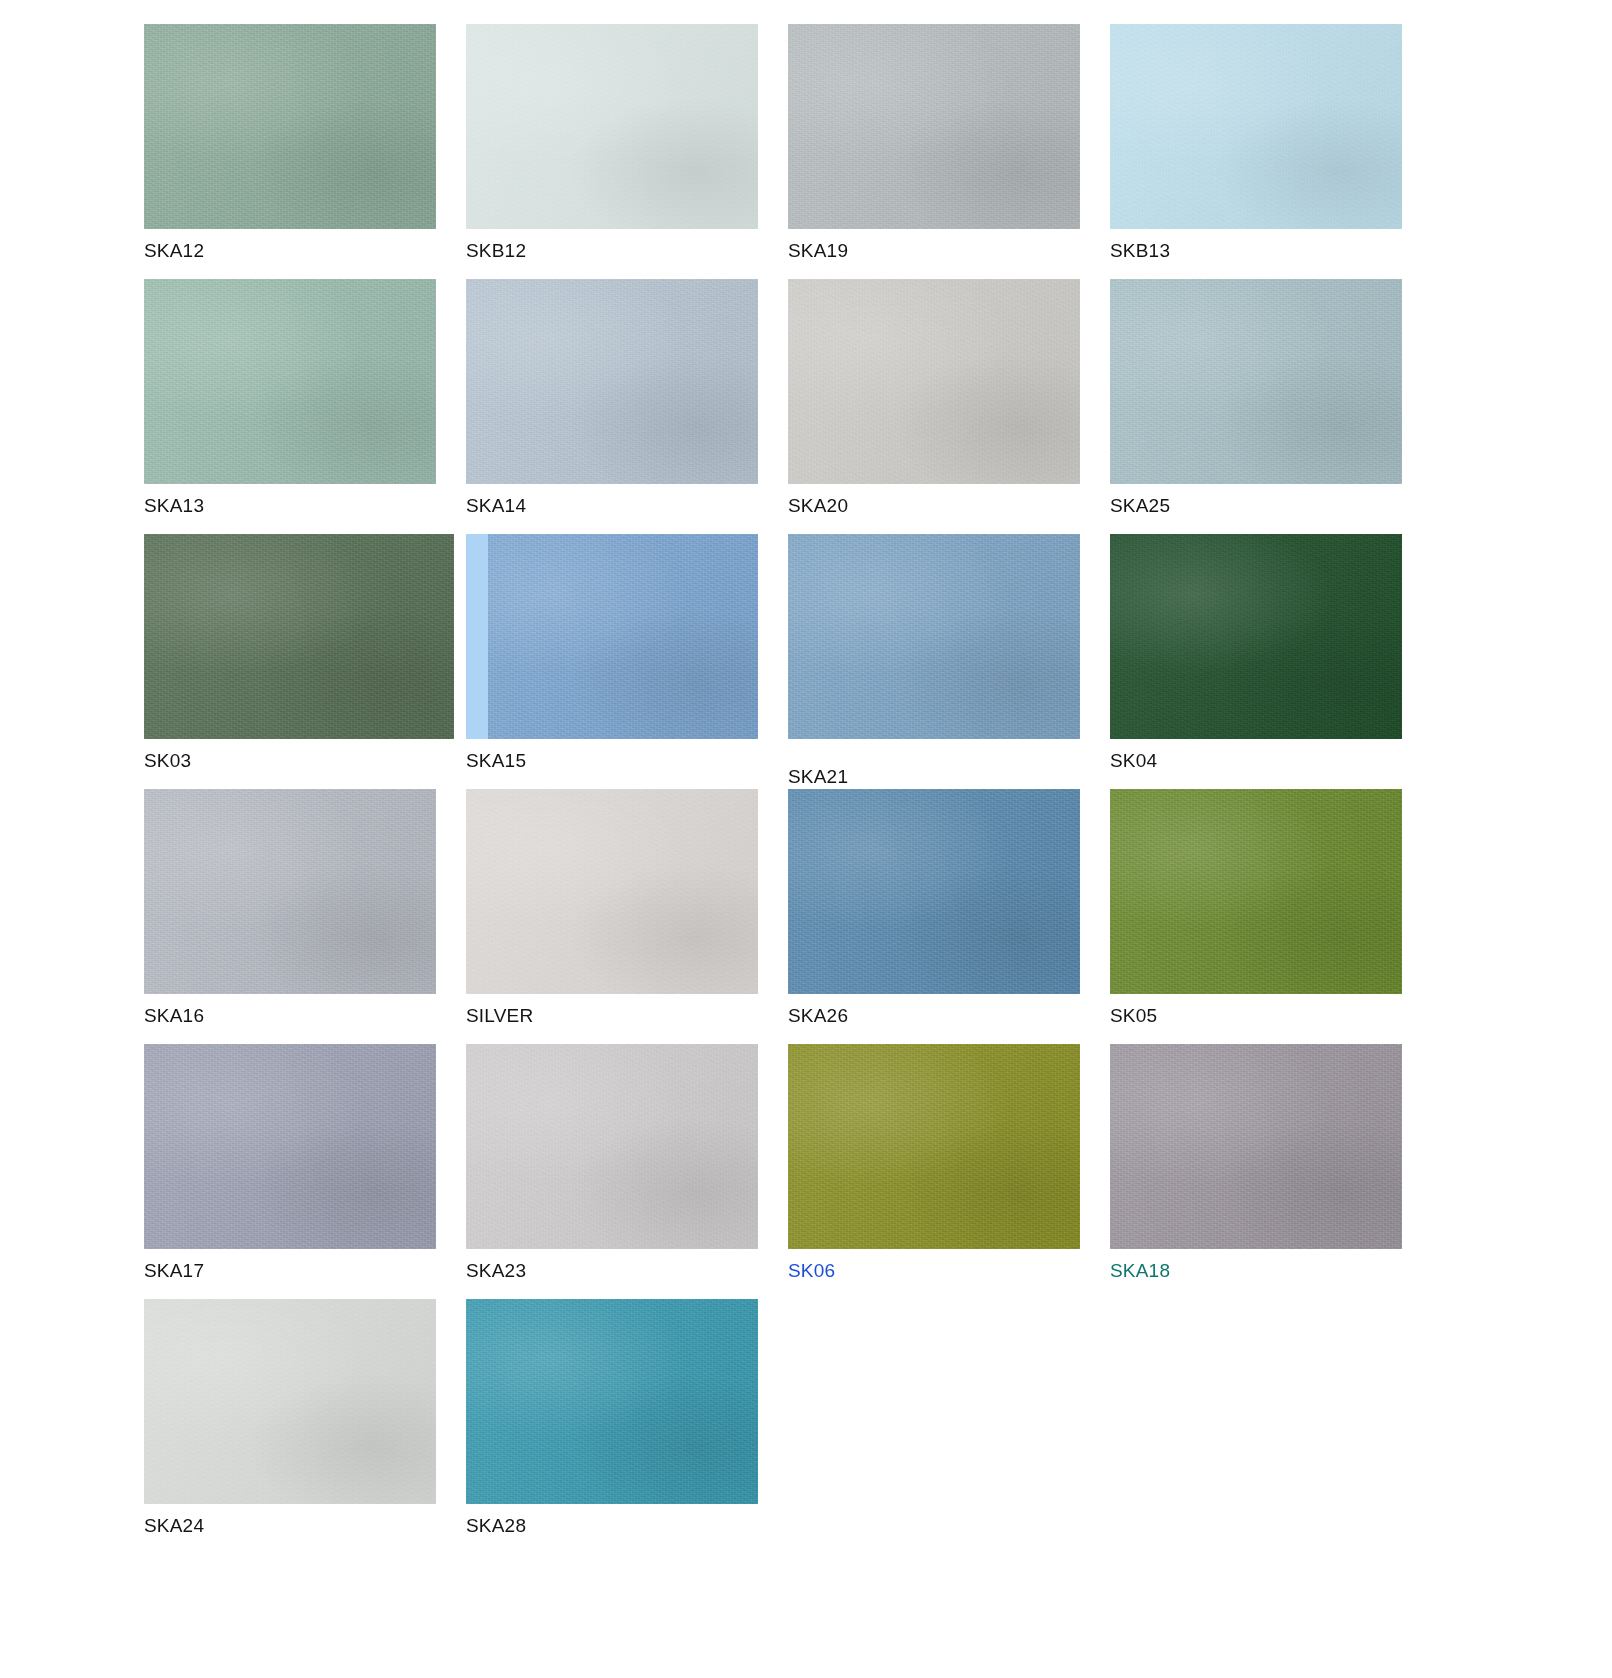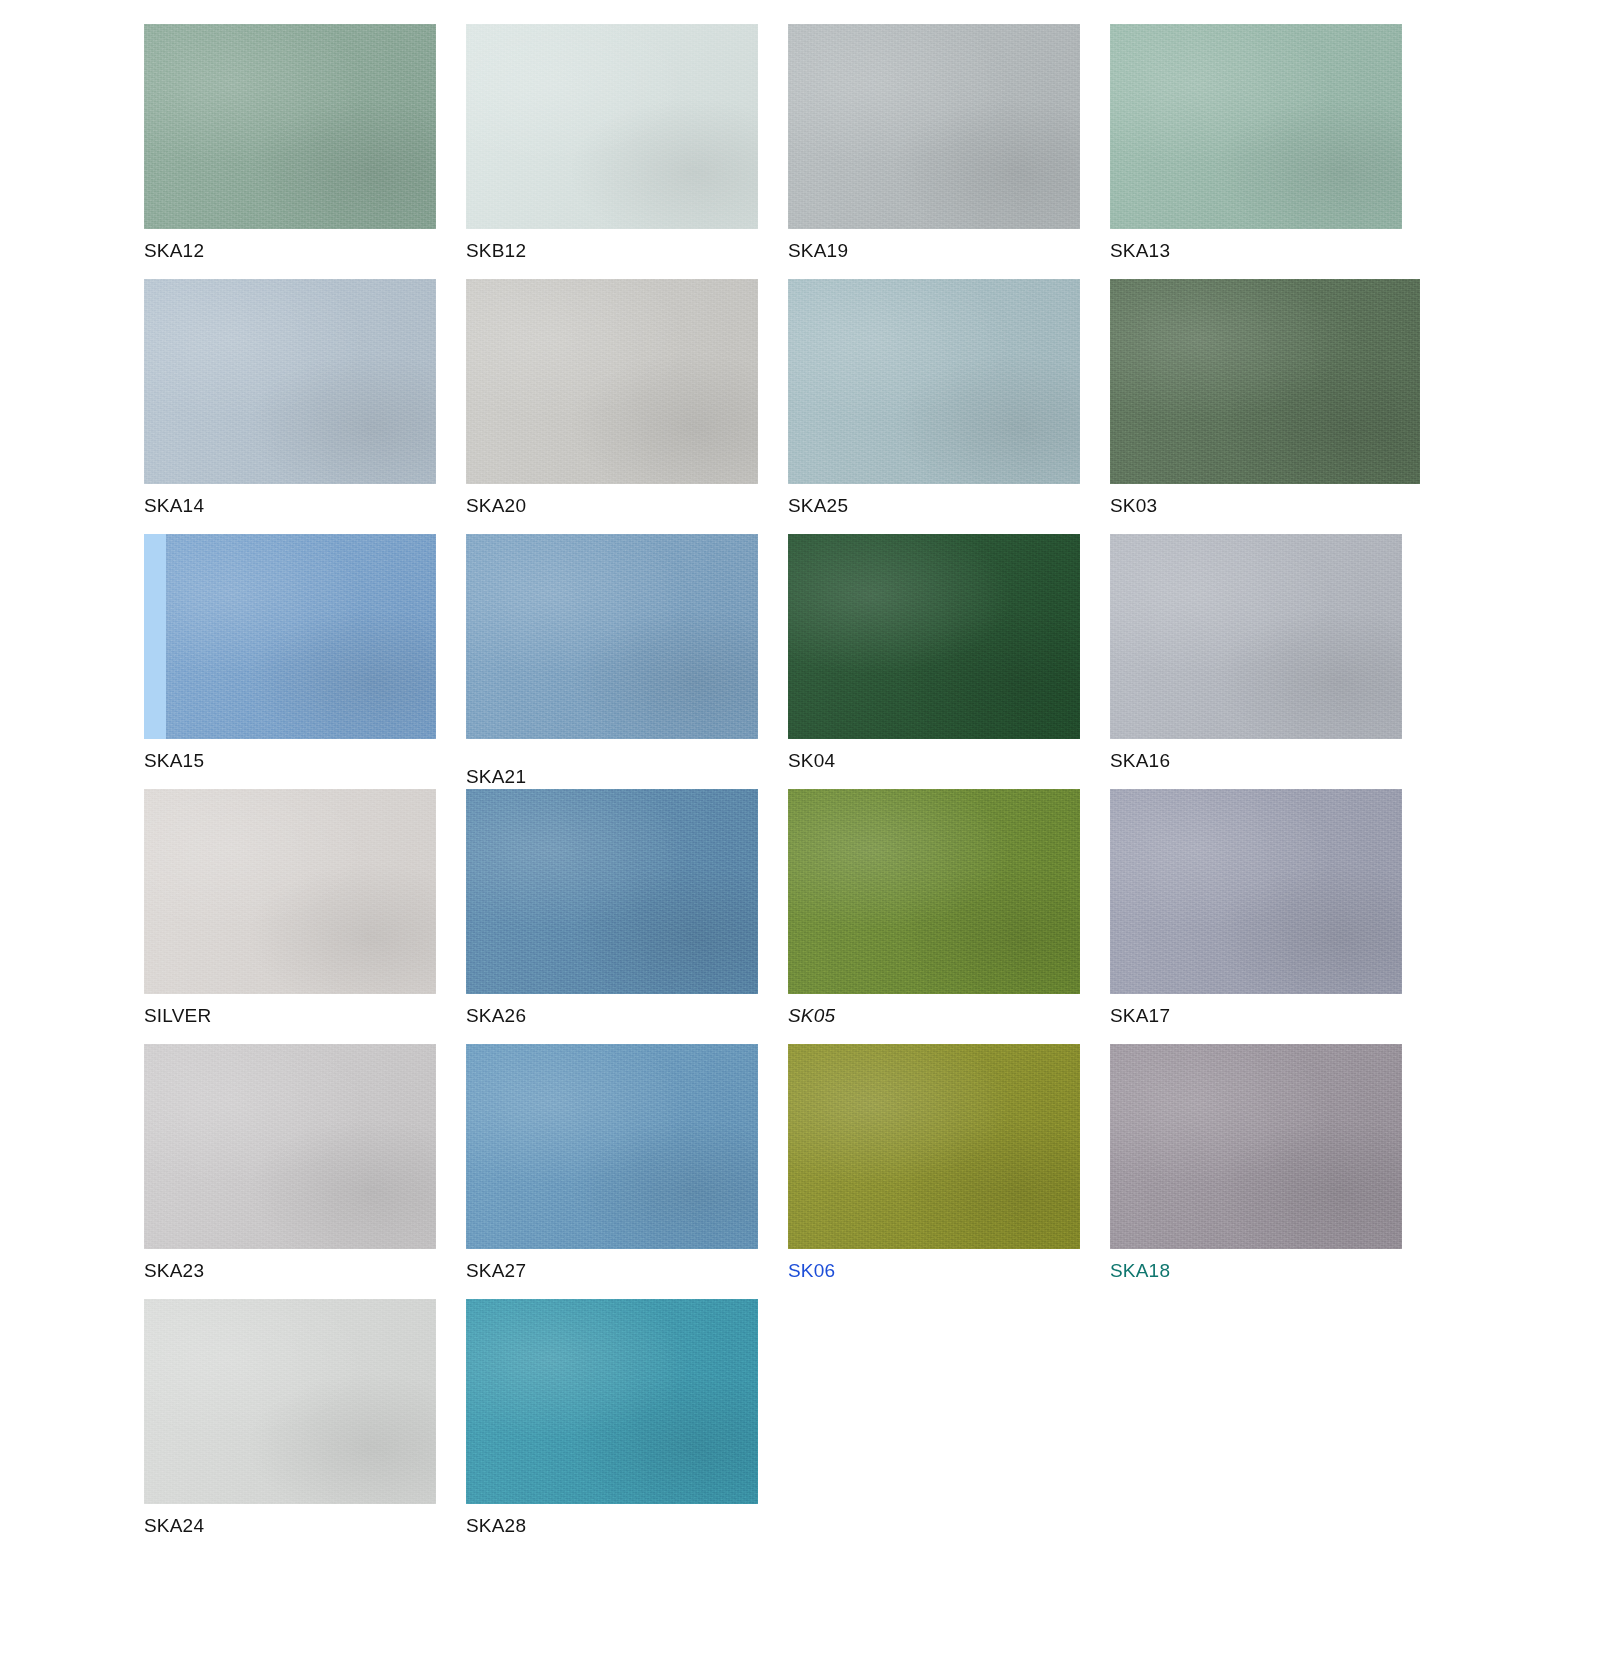--- a/index.html
+++ b/index.html
@@ -112,20 +112,24 @@
       </div>
       <div class="cell">
         <div class="swatch" style="background-color: rgb(220, 230, 228);"></div>
         <div class="label" style="color: rgb(20, 20, 20);">SKB12</div>
       </div>
       <div class="cell">
         <div class="swatch" style="background-color: rgb(182, 188, 190);"></div>
         <div class="label" style="color: rgb(20, 20, 20);">SKA19</div>
       </div>
       <div class="cell">
+        <div class="swatch" style="background-color: rgb(191, 223, 236);"></div>
+        <div class="label" style="color: rgb(20, 20, 20);">SKB13</div>
+      </div>
+      <div class="cell">
         <div class="swatch" style="background-color: rgb(156, 188, 174);"></div>
         <div class="label" style="color: rgb(20, 20, 20);">SKA13</div>
       </div>
       <div class="cell">
         <div class="swatch" style="background-color: rgb(183, 197, 209);"></div>
         <div class="label" style="color: rgb(20, 20, 20);">SKA14</div>
       </div>
       <div class="cell">
         <div class="swatch" style="background-color: rgb(205, 204, 200);"></div>
         <div class="label" style="color: rgb(20, 20, 20);">SKA20</div>
@@ -159,35 +163,31 @@
       <div class="cell">
         <div class="swatch" style="background-color: rgb(221, 217, 214);"></div>
         <div class="label" style="color: rgb(20, 20, 20);">SILVER</div>
       </div>
       <div class="cell">
         <div class="swatch" style="background-color: rgb(94, 140, 175);"></div>
         <div class="label" style="color: rgb(20, 20, 20);">SKA26</div>
       </div>
       <div class="cell">
         <div class="swatch" style="background-color: rgb(109, 139, 51);"></div>
-        <div class="label" style="color: rgb(20, 20, 20); font-style: italic;">SK05</div>
+        <div class="label" style="color: rgb(20, 20, 20);">SK05</div>
       </div>
       <div class="cell">
         <div class="swatch" style="background-color: rgb(160, 163, 180);"></div>
         <div class="label" style="color: rgb(20, 20, 20);">SKA17</div>
       </div>
       <div class="cell">
         <div class="swatch" style="background-color: rgb(207, 205, 206);"></div>
         <div class="label" style="color: rgb(20, 20, 20);">SKA23</div>
       </div>
       <div class="cell">
-        <div class="swatch" style="background-color: rgb(107, 156, 192);"></div>
-        <div class="label" style="color: rgb(20, 20, 20);">SKA27</div>
-      </div>
-      <div class="cell">
         <div class="swatch" style="background-color: rgb(140, 145, 44);"></div>
         <div class="label" style="color: #1d4ed8; text-align: right;">SK06</div>
       </div>
       <div class="cell">
         <div class="swatch" style="background-color: rgb(158, 151, 160);"></div>
         <div class="label" style="color: #0f766e;">SKA18</div>
       </div>
       <div class="cell">
         <div class="swatch" style="background-color: rgb(218, 220, 218);"></div>
         <div class="label" style="color: rgb(20, 20, 20);">SKA24</div>

